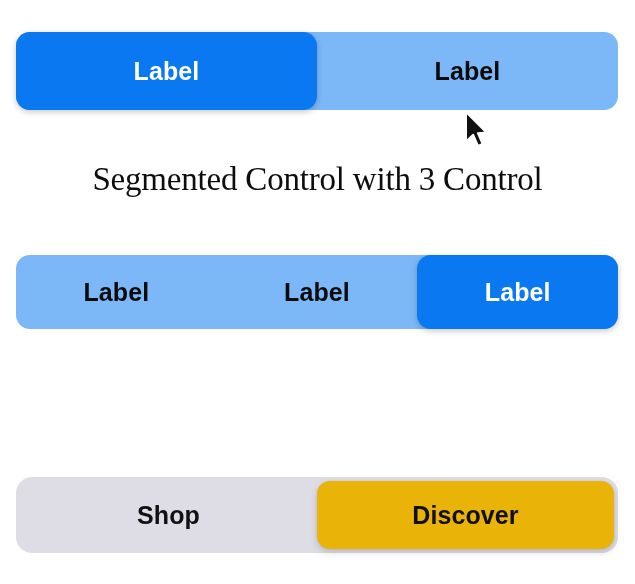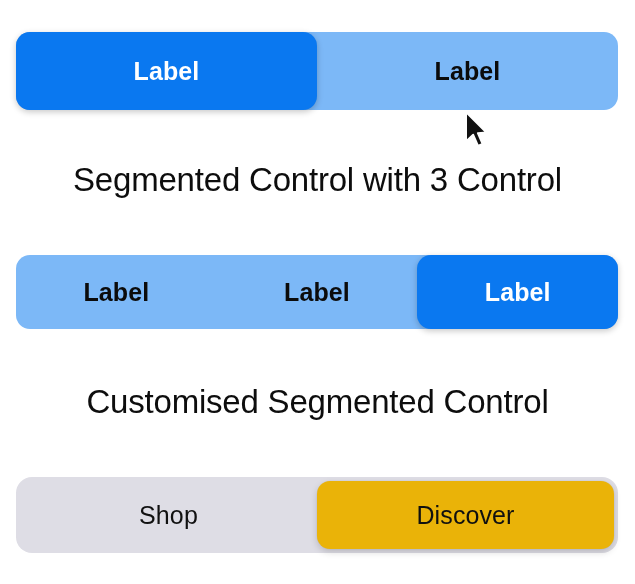--- a/index.html
+++ b/index.html
@@ -94,21 +94,21 @@
     background: #dedde5;
     border-radius: 16px;
     padding: 4px;
   }
   #control-three .seg {
     flex: 1 1 0;
     display: flex;
     align-items: center;
     justify-content: center;
     font-size: 25px;
-    font-weight: 400;
+    font-weight: 700;
     letter-spacing: 0.1px;
     color: #111111;
     border-radius: 13px;
     box-sizing: border-box;
   }
   #control-three .seg.selected {
     background: #eab308;
     color: #101010;
     box-shadow: 0 3px 7px rgba(0,0,0,0.17), 0 0 0 0.5px rgba(0,0,0,0.04);
   }
@@ -117,20 +117,21 @@
   .caption {
     position: absolute;
     left: 0;
     width: 635px;
     text-align: center;
     color: #0d0d0d;
     font-size: 33px;
     font-weight: 400;
     letter-spacing: -0.2px;
     white-space: nowrap;
+    font-family: Liberation Serif, serif;
   }
   #caption-one   { top: 161px; }
   #caption-two   { top: 383px; }
 
   
   #mouse-cursor {
     position: absolute;
     left: 463px;
     top: 110px;
     width: 28px;
@@ -165,21 +166,20 @@
       <span>Label</span>
     </div>
     <div class="seg">
       <span>Label</span>
     </div>
     <div class="seg selected">
       <span>Label</span>
     </div>
   </div>
 
-  <div class="caption" id="caption-two">Customised Segmented Control</div>
 
   <div class="seg-control" id="control-three">
     <div class="seg">
       <span>Shop</span>
     </div>
     <div class="seg selected">
       <span>Discover</span>
     </div>
   </div>
 

